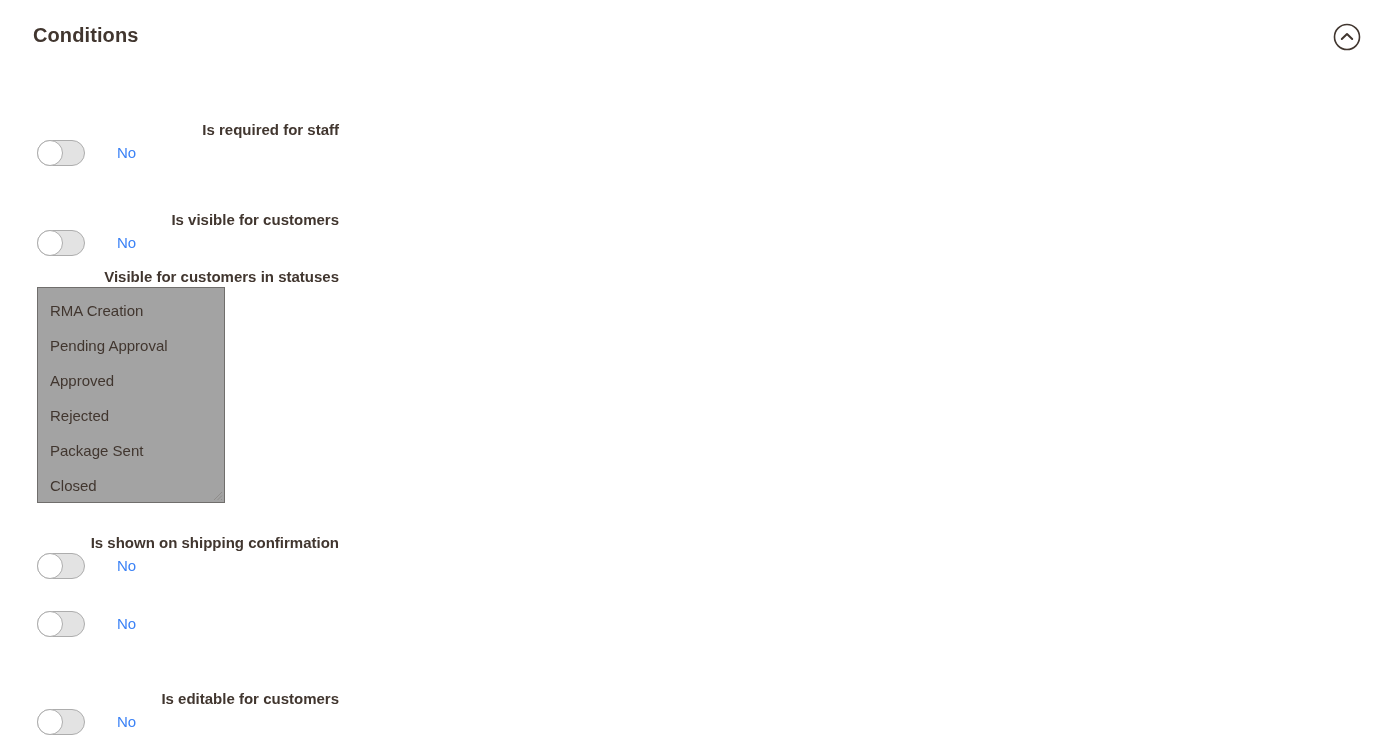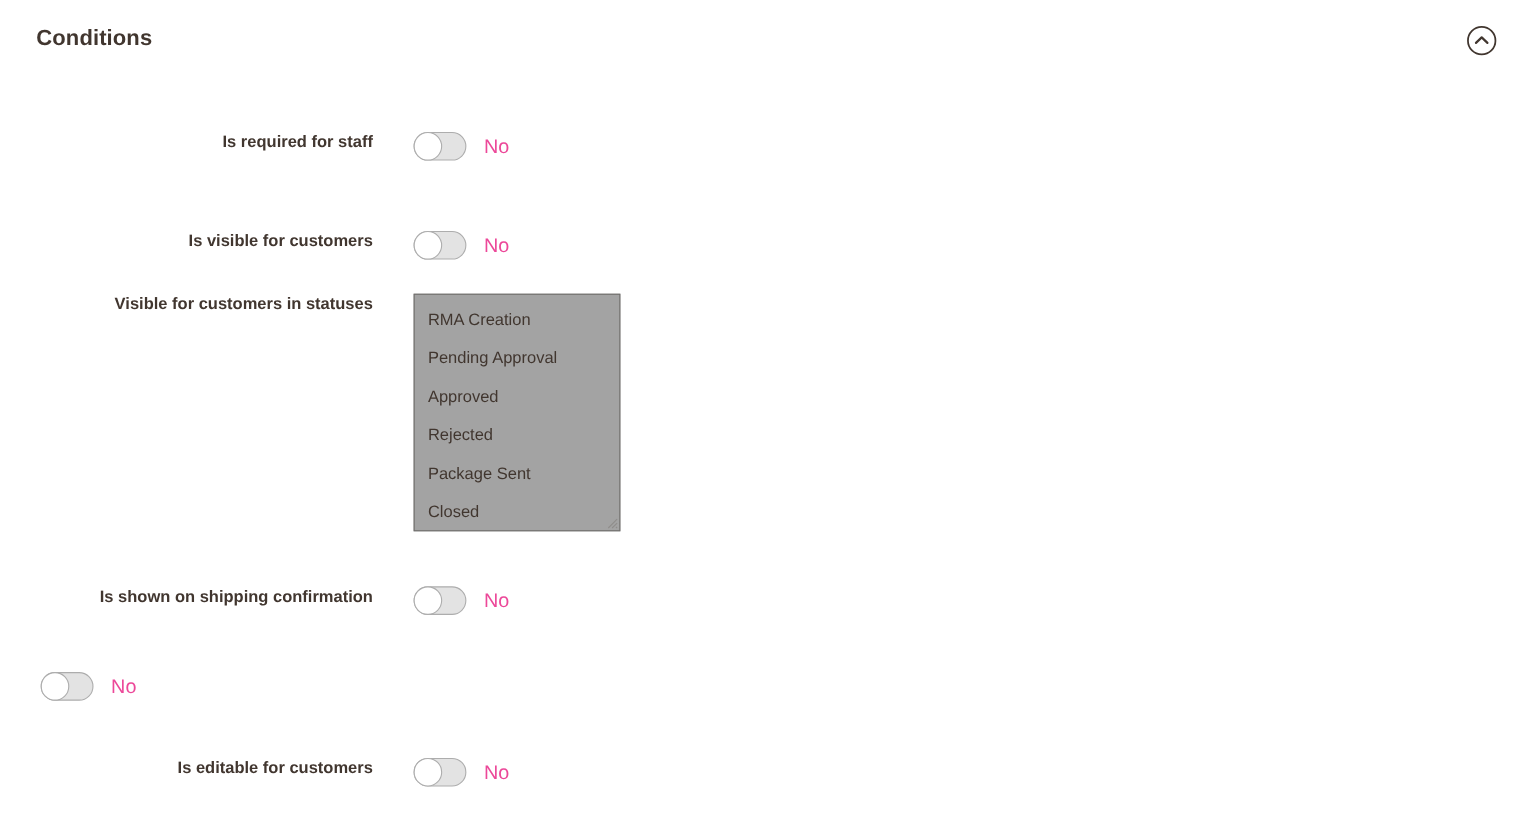--- a/index.html
+++ b/index.html
@@ -55,20 +55,21 @@
     left: 0;
     width: 1400px;
   }
 
   .field-row {
     position: absolute;
     left: 0;
     width: 1252px;
     display: flex;
     align-items: flex-start;
+    flex-direction: column;
   }
   .field-label {
     width: 339px;
     text-align: right;
     font-size: 15px;
     font-weight: bold;
     color: #41362f;
     line-height: 20px;
     padding-right: 0;
     white-space: nowrap;
@@ -96,23 +97,23 @@
     left: -1px;
     top: -1px;
     width: 26px;
     height: 26px;
     border-radius: 50%;
     background: #ffffff;
     border: 1px solid #adadad;
     box-sizing: border-box;
   }
   .toggle-value {
-    margin-left: 16px;
-    font-size: 18px;
-    color: #ec4899;
+    margin-left: 32px;
+    font-size: 15px;
+    color: #3b82f6;
     line-height: 20px;
     white-space: nowrap;
   }
 
   
   .multiselect {
     width: 188px;
     height: 216px;
     border: 1px solid #706e6c;
     background: #a3a3a3;

